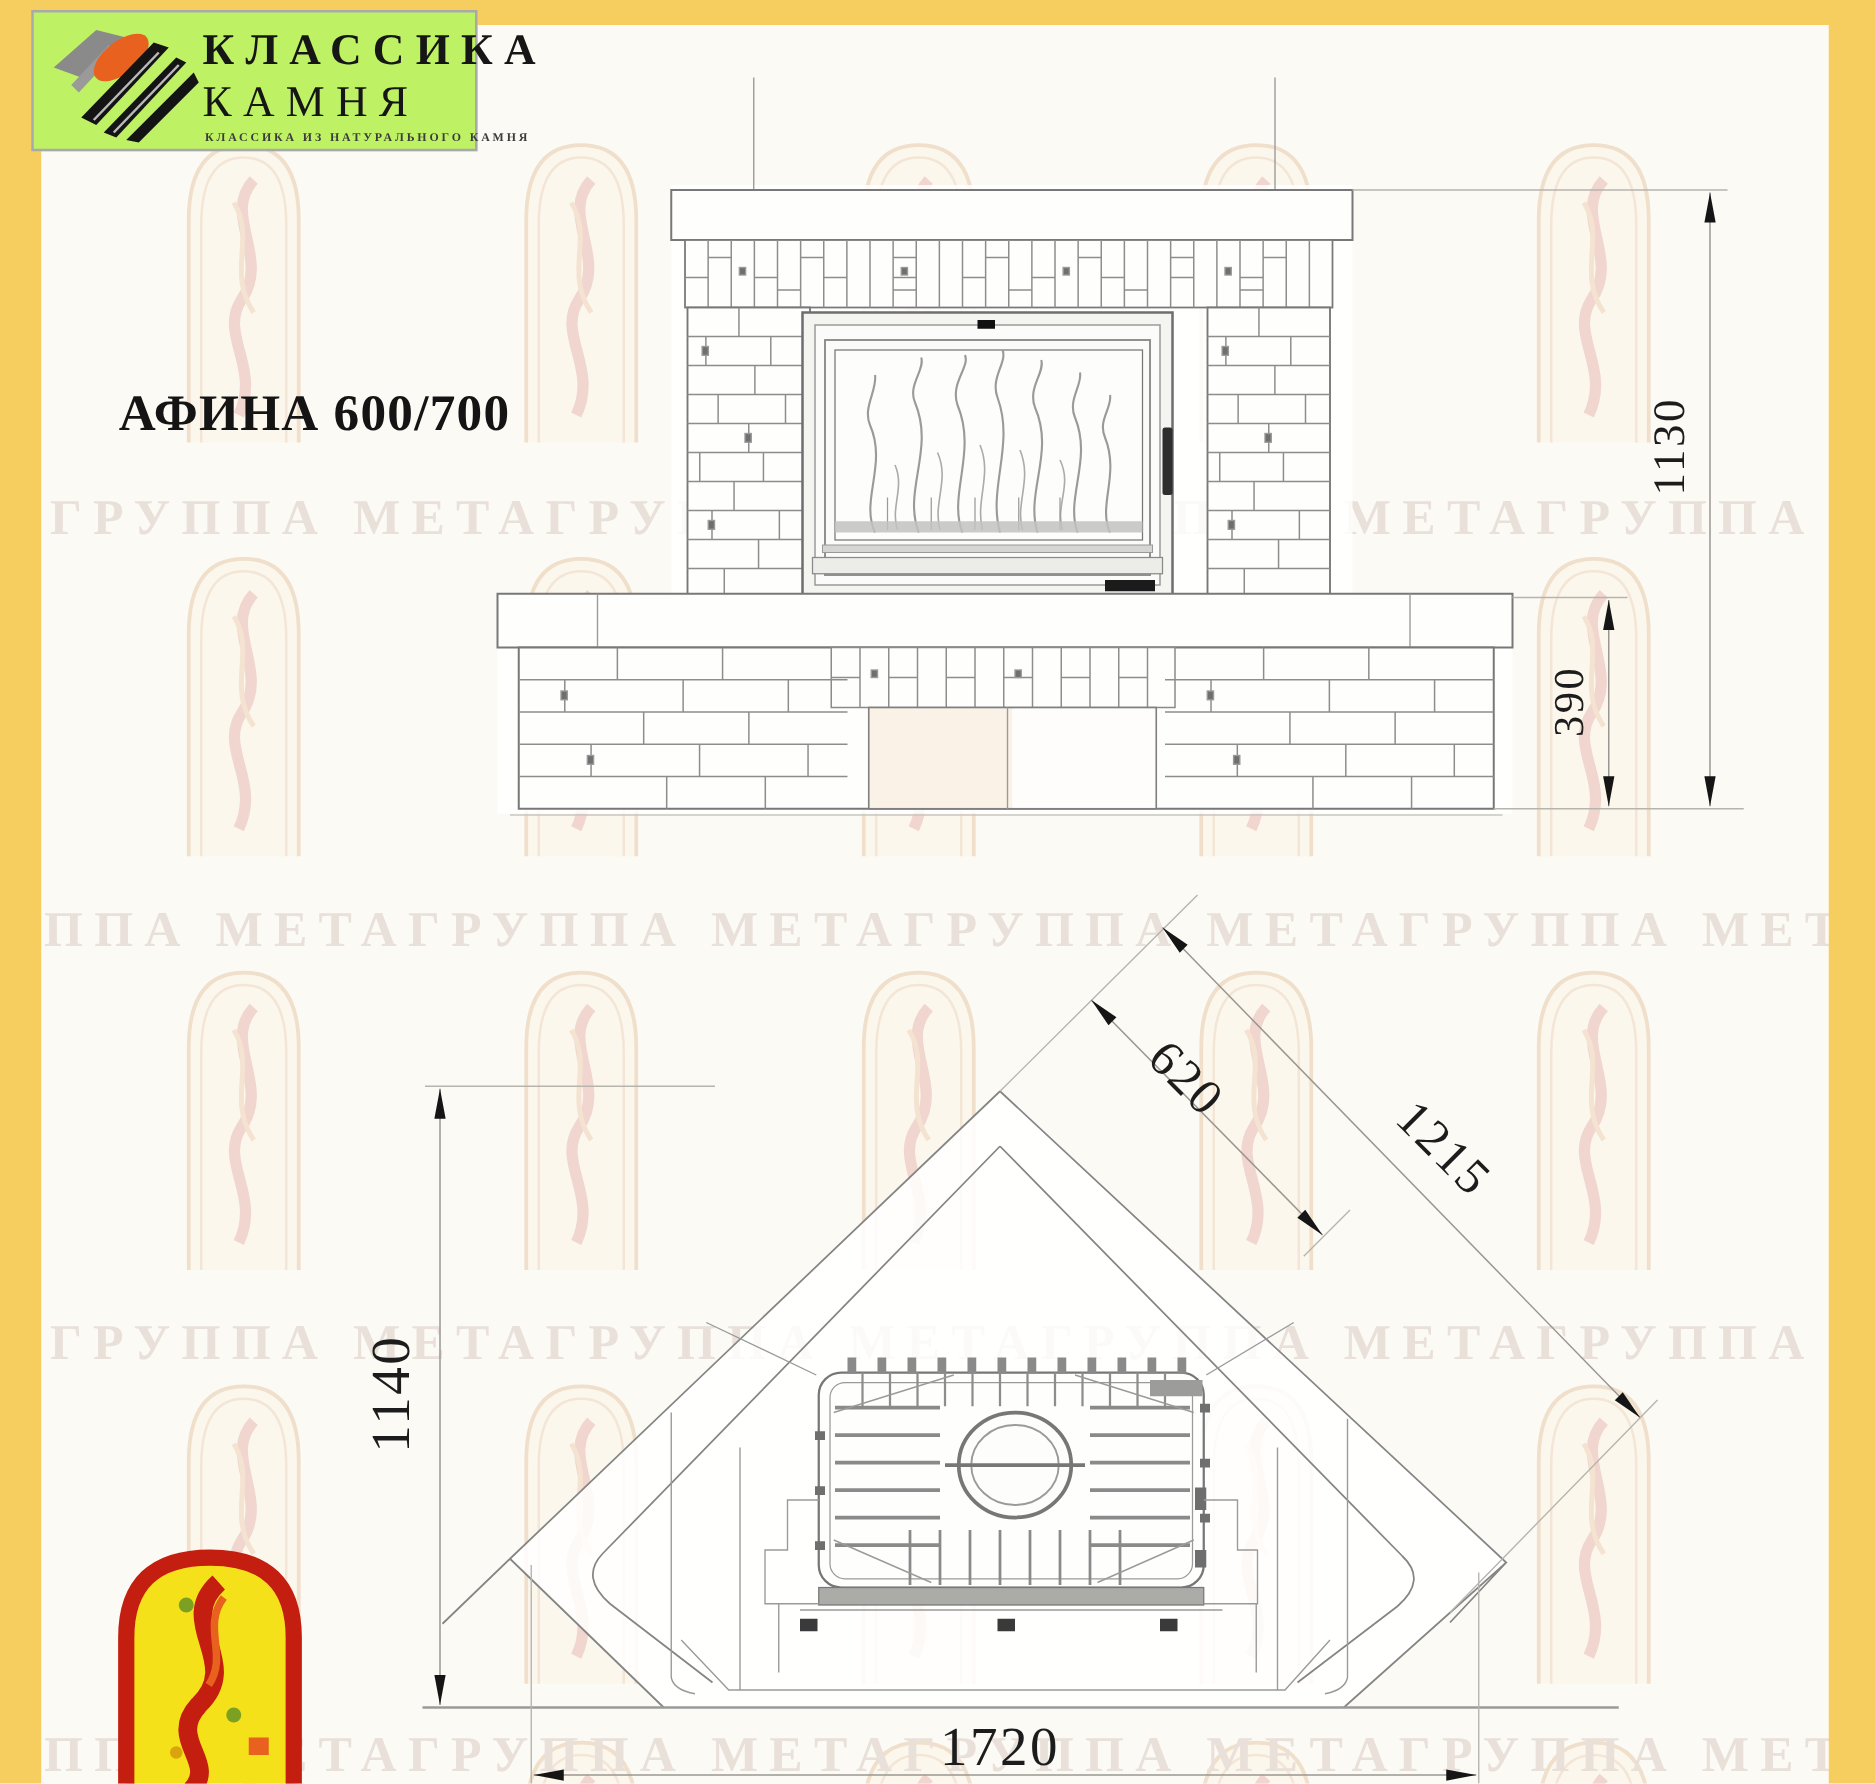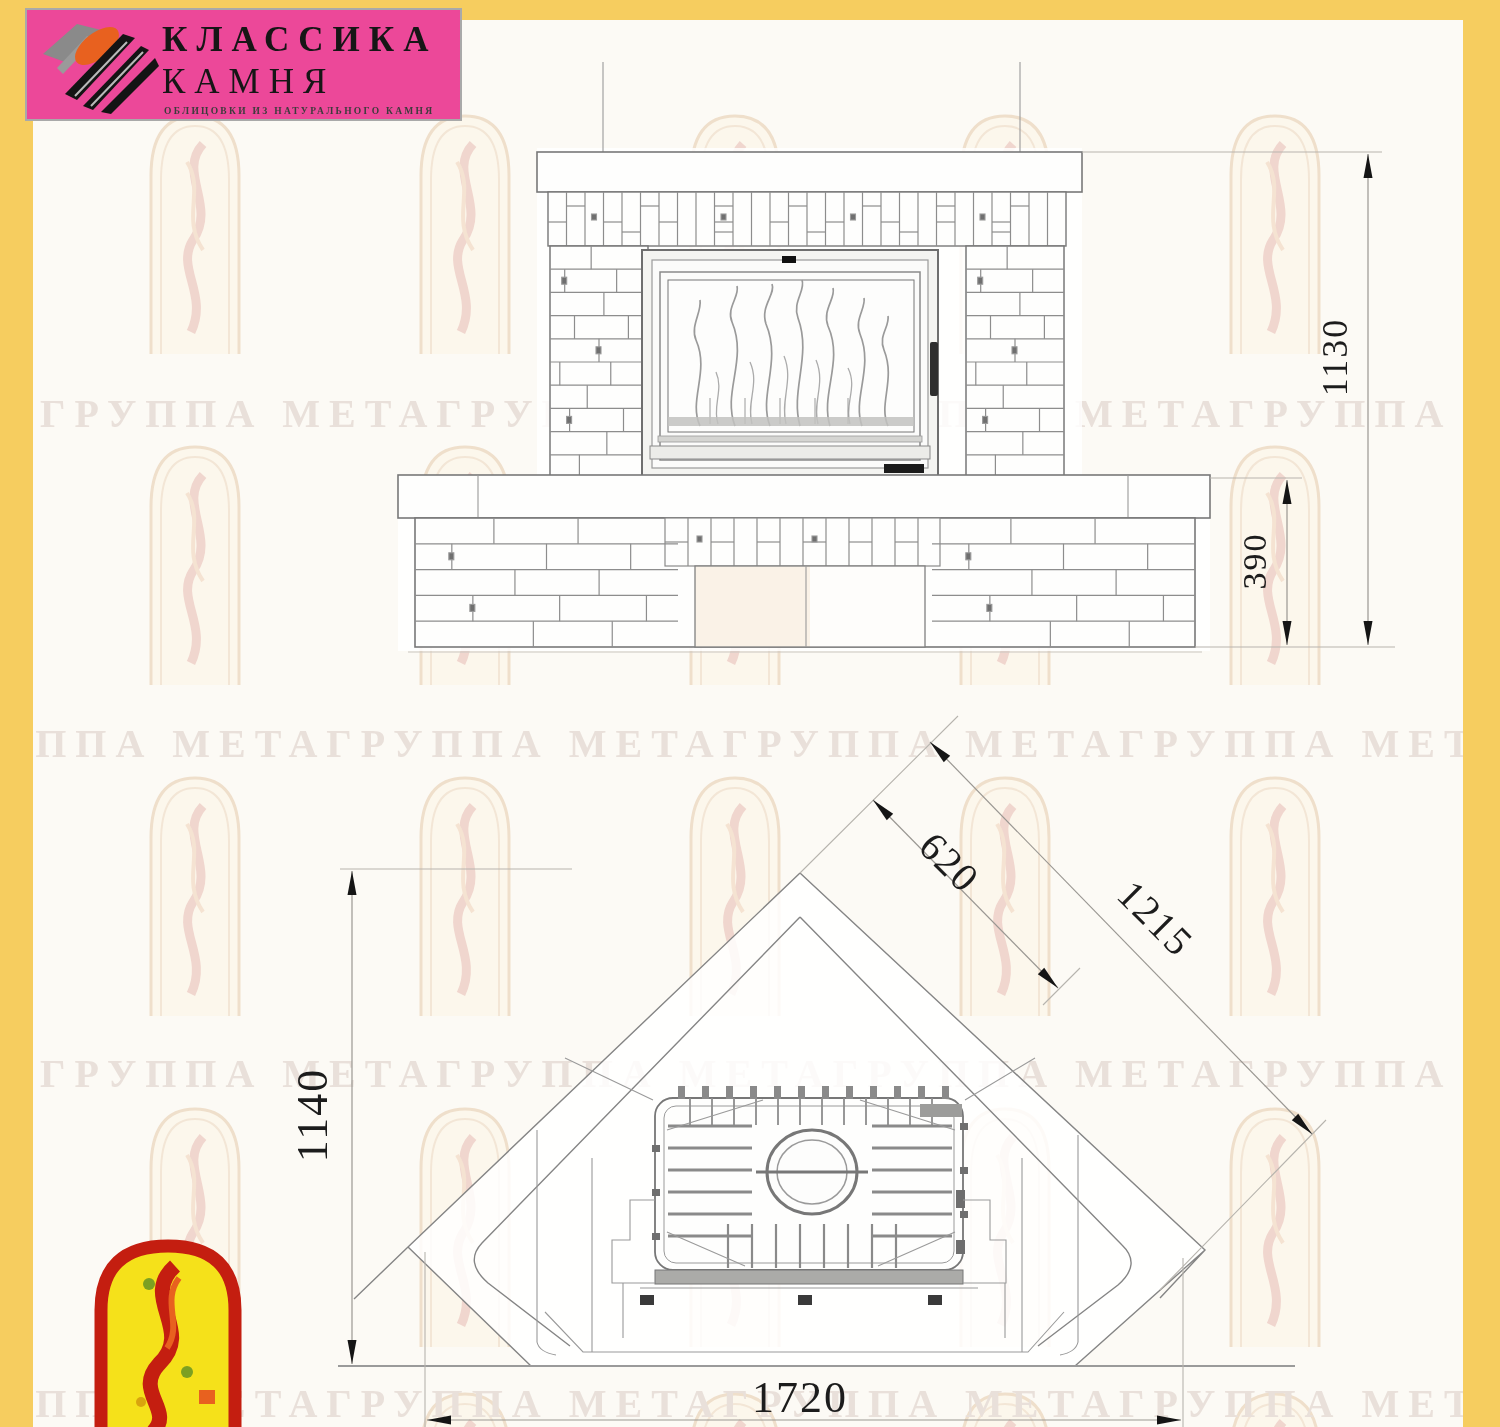--- a/index.html
+++ b/index.html
@@ -17,22 +17,22 @@
   
   .wm-layer{position:absolute;left:0;top:0;width:1500px;height:1427px;overflow:hidden;}
   .wm-text{
     position:absolute;white-space:nowrap;
     font-family:"Liberation Serif", serif;font-weight:bold;
     font-size:40px;letter-spacing:9px;color:#E9E0DA;
   }
 
   
   .logo-box{
-    position:absolute;left:25px;top:8px;width:437px;height:113px;
-    background:#ec4899;border:2px solid #A9A9A9;box-sizing:border-box;
+    position:absolute;left:25px;top:8px;width:357px;height:113px;
+    background:#bef264;border:2px solid #A9A9A9;box-sizing:border-box;
   }
   .logo-graphic{position:absolute;left:8px;top:6px;}
   .logo-line1{
     position:absolute;left:135px;top:10px;font-size:35px;letter-spacing:9px;
     color:#161616;font-family:"Liberation Serif",serif;font-weight:600;
   }
   .logo-line2{
     position:absolute;left:135px;top:52px;font-size:35px;letter-spacing:9px;
     color:#161616;font-family:"Liberation Serif",serif;font-weight:400;
   }
@@ -466,23 +466,24 @@
       <path d="M8,38 L42,8 L66,14 L30,46 Z" fill="#8a8a8a"></path>
       <path d="M22,52 L52,20 L60,24 L28,58 Z" fill="#9a9a9a"></path>
       <ellipse cx="62" cy="30" rx="26" ry="13" transform="rotate(-38,62,30)" fill="#E8611F"></ellipse>
       <path d="M30,78 L88,18 L100,22 L42,84 Z" fill="#141414"></path>
       <path d="M48,90 L106,30 L114,34 L58,94 Z" fill="#141414"></path>
       <path d="M66,96 L120,42 L124,50 L76,98 Z" fill="#141414"></path>
       <path d="M40,80 L92,26 M56,90 L108,36" stroke="#ffffff" stroke-width="2" fill="none" opacity="0.7"></path>
     </svg>
     <div class="logo-line1">КЛАССИКА</div>
     <div class="logo-line2">КАМНЯ</div>
-    <div class="logo-tagline">ОБЛИЦОВКИ ИЗ НАТУРАЛЬНОГО КАМНЯ</div>
+    <div class="logo-tagline">КЛАССИКА ИЗ НАТУРАЛЬНОГО КАМНЯ</div>
   </div>
 
+  <div class="page-title">АФИНА 600/700</div>
 
   <svg style="position:absolute;left:83px;top:1232px;" width="170" height="200">
     <path d="M18,200 L18,78 Q18,14 85,14 Q152,14 152,78 L152,200" fill="#F5E11A" stroke="#C41E10" stroke-width="13"></path>
     <path d="M92,34 C56,66 112,98 76,132 C50,160 92,178 70,200" fill="none" stroke="#C41E10" stroke-width="15"></path>
     <path d="M96,46 C78,70 100,92 84,116" fill="none" stroke="#E8611F" stroke-width="6"></path>
     <circle cx="66" cy="52" r="6" fill="#7ca022"></circle>
     <circle cx="104" cy="140" r="6" fill="#7ca022"></circle>
     <rect x="116" y="158" width="16" height="14" fill="#E8611F"></rect>
     <circle cx="58" cy="170" r="5" fill="#d9a40e"></circle>
   </svg>

